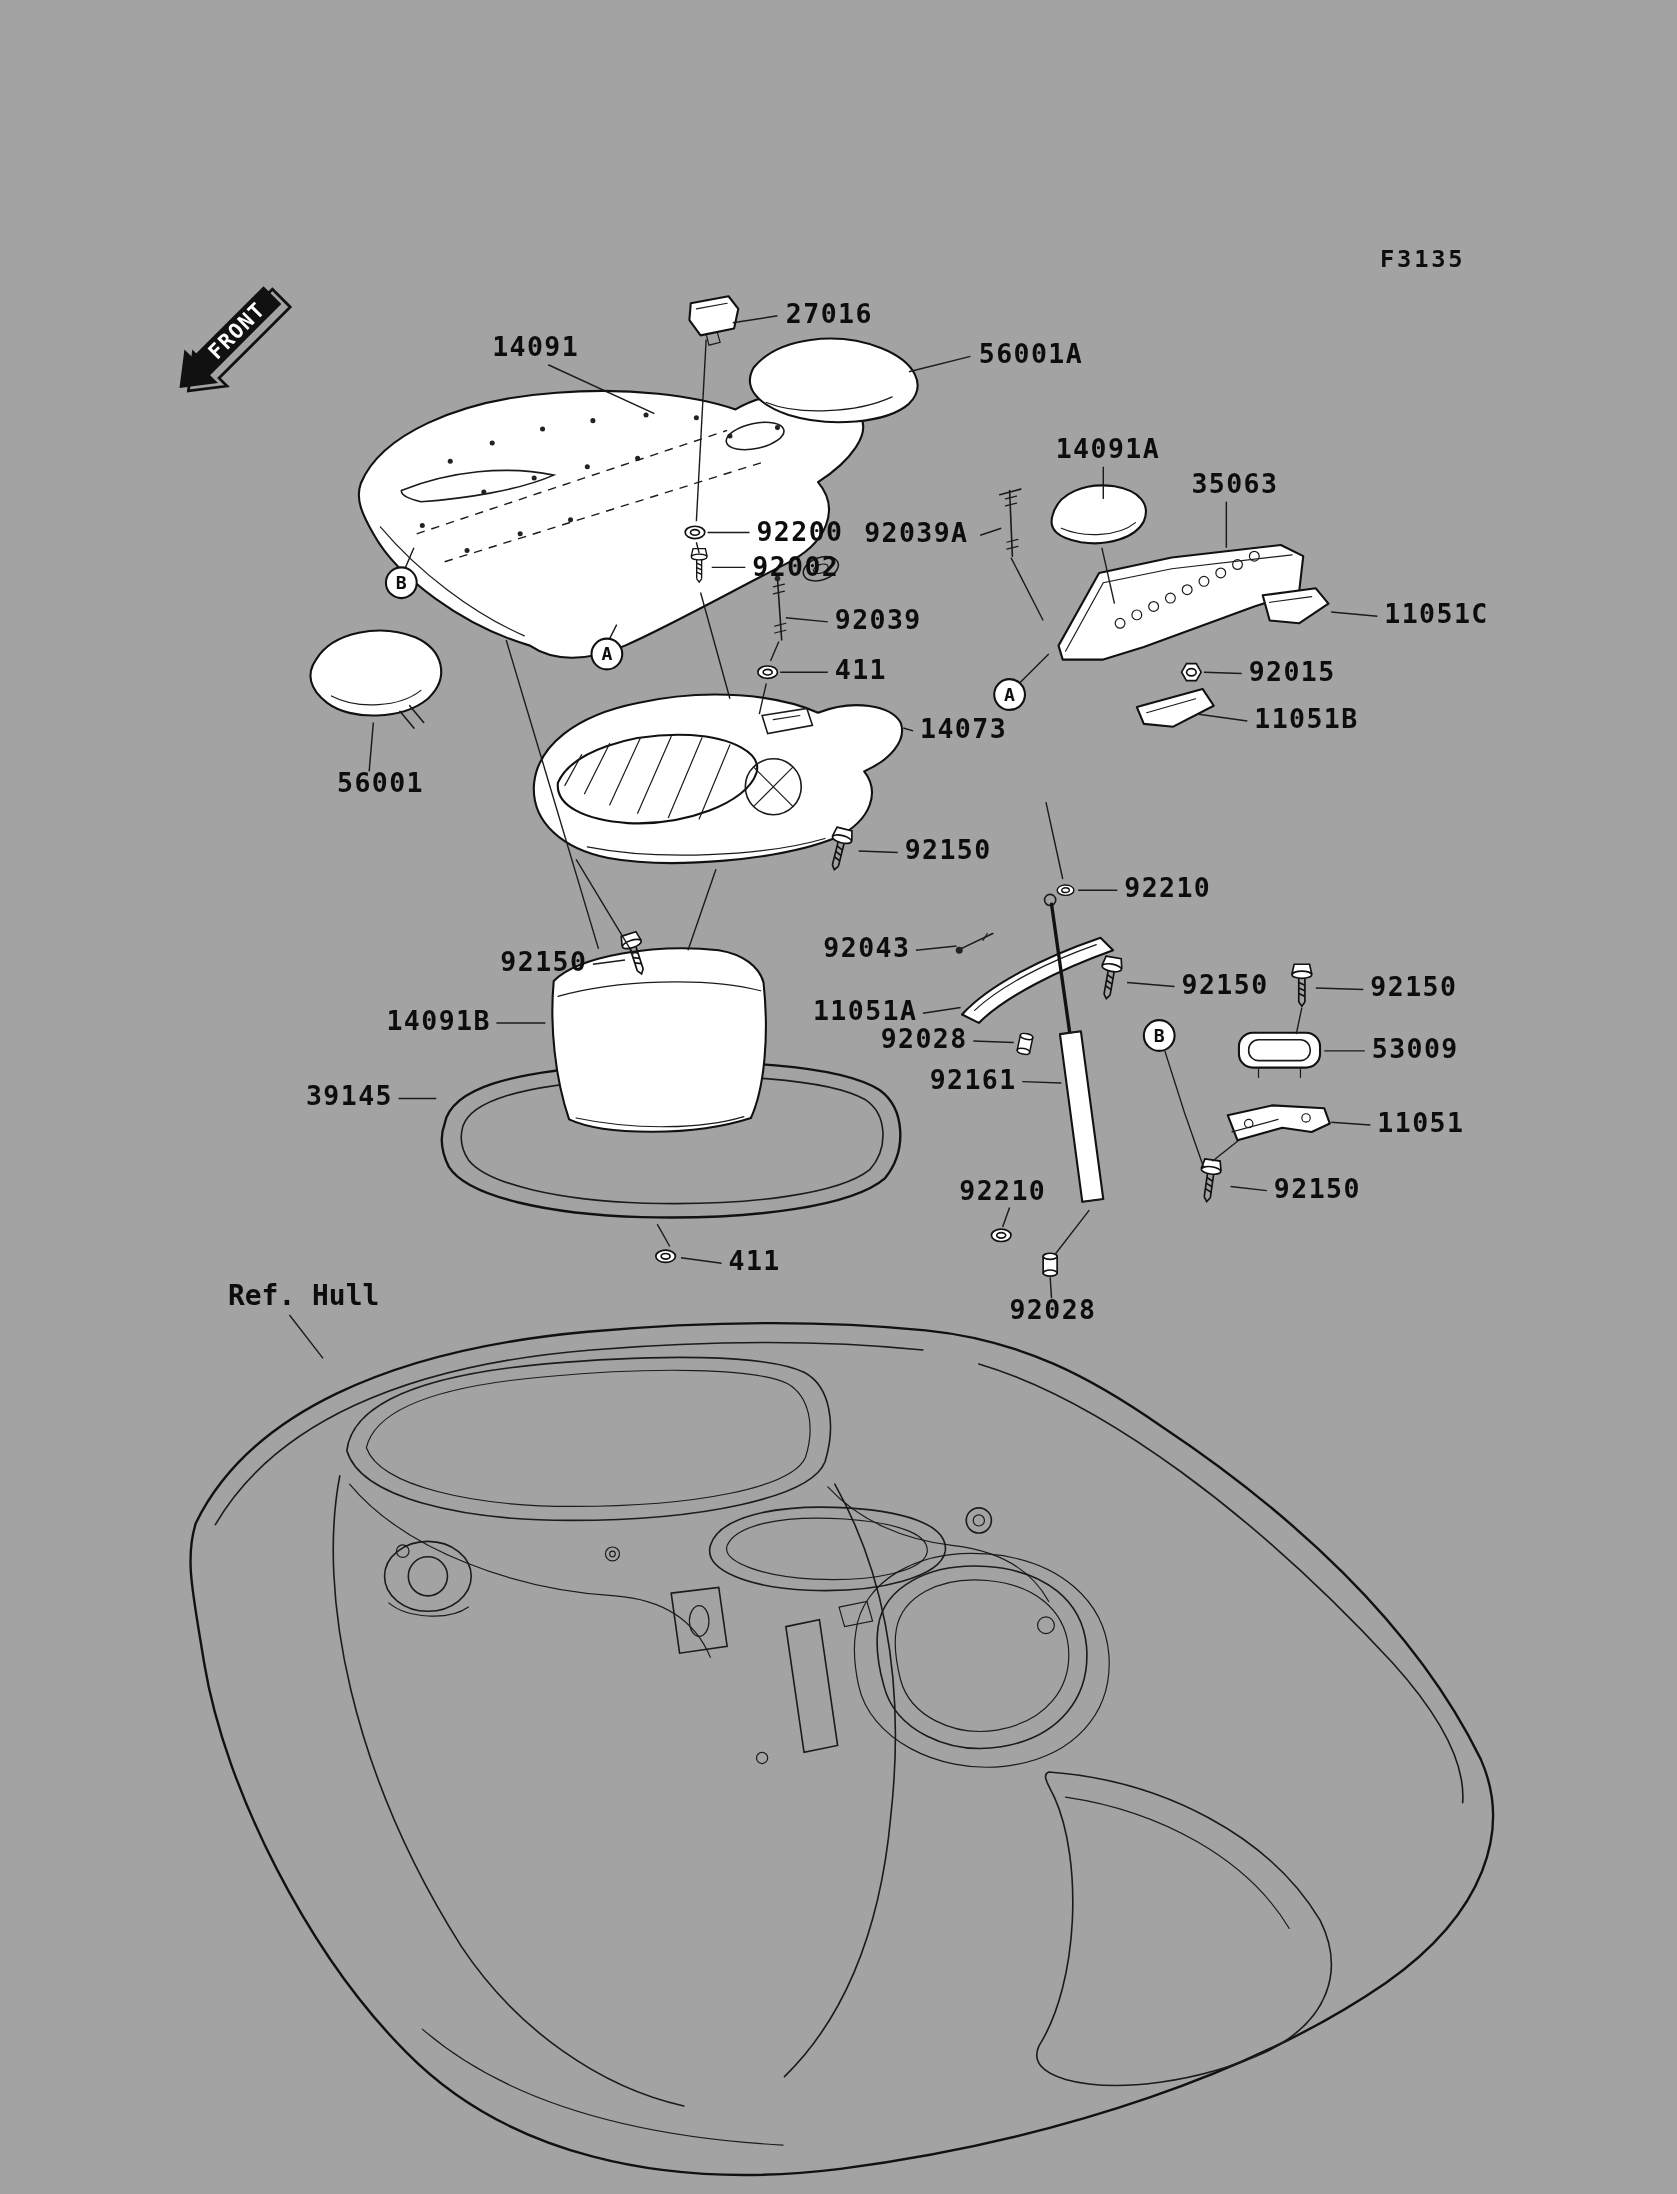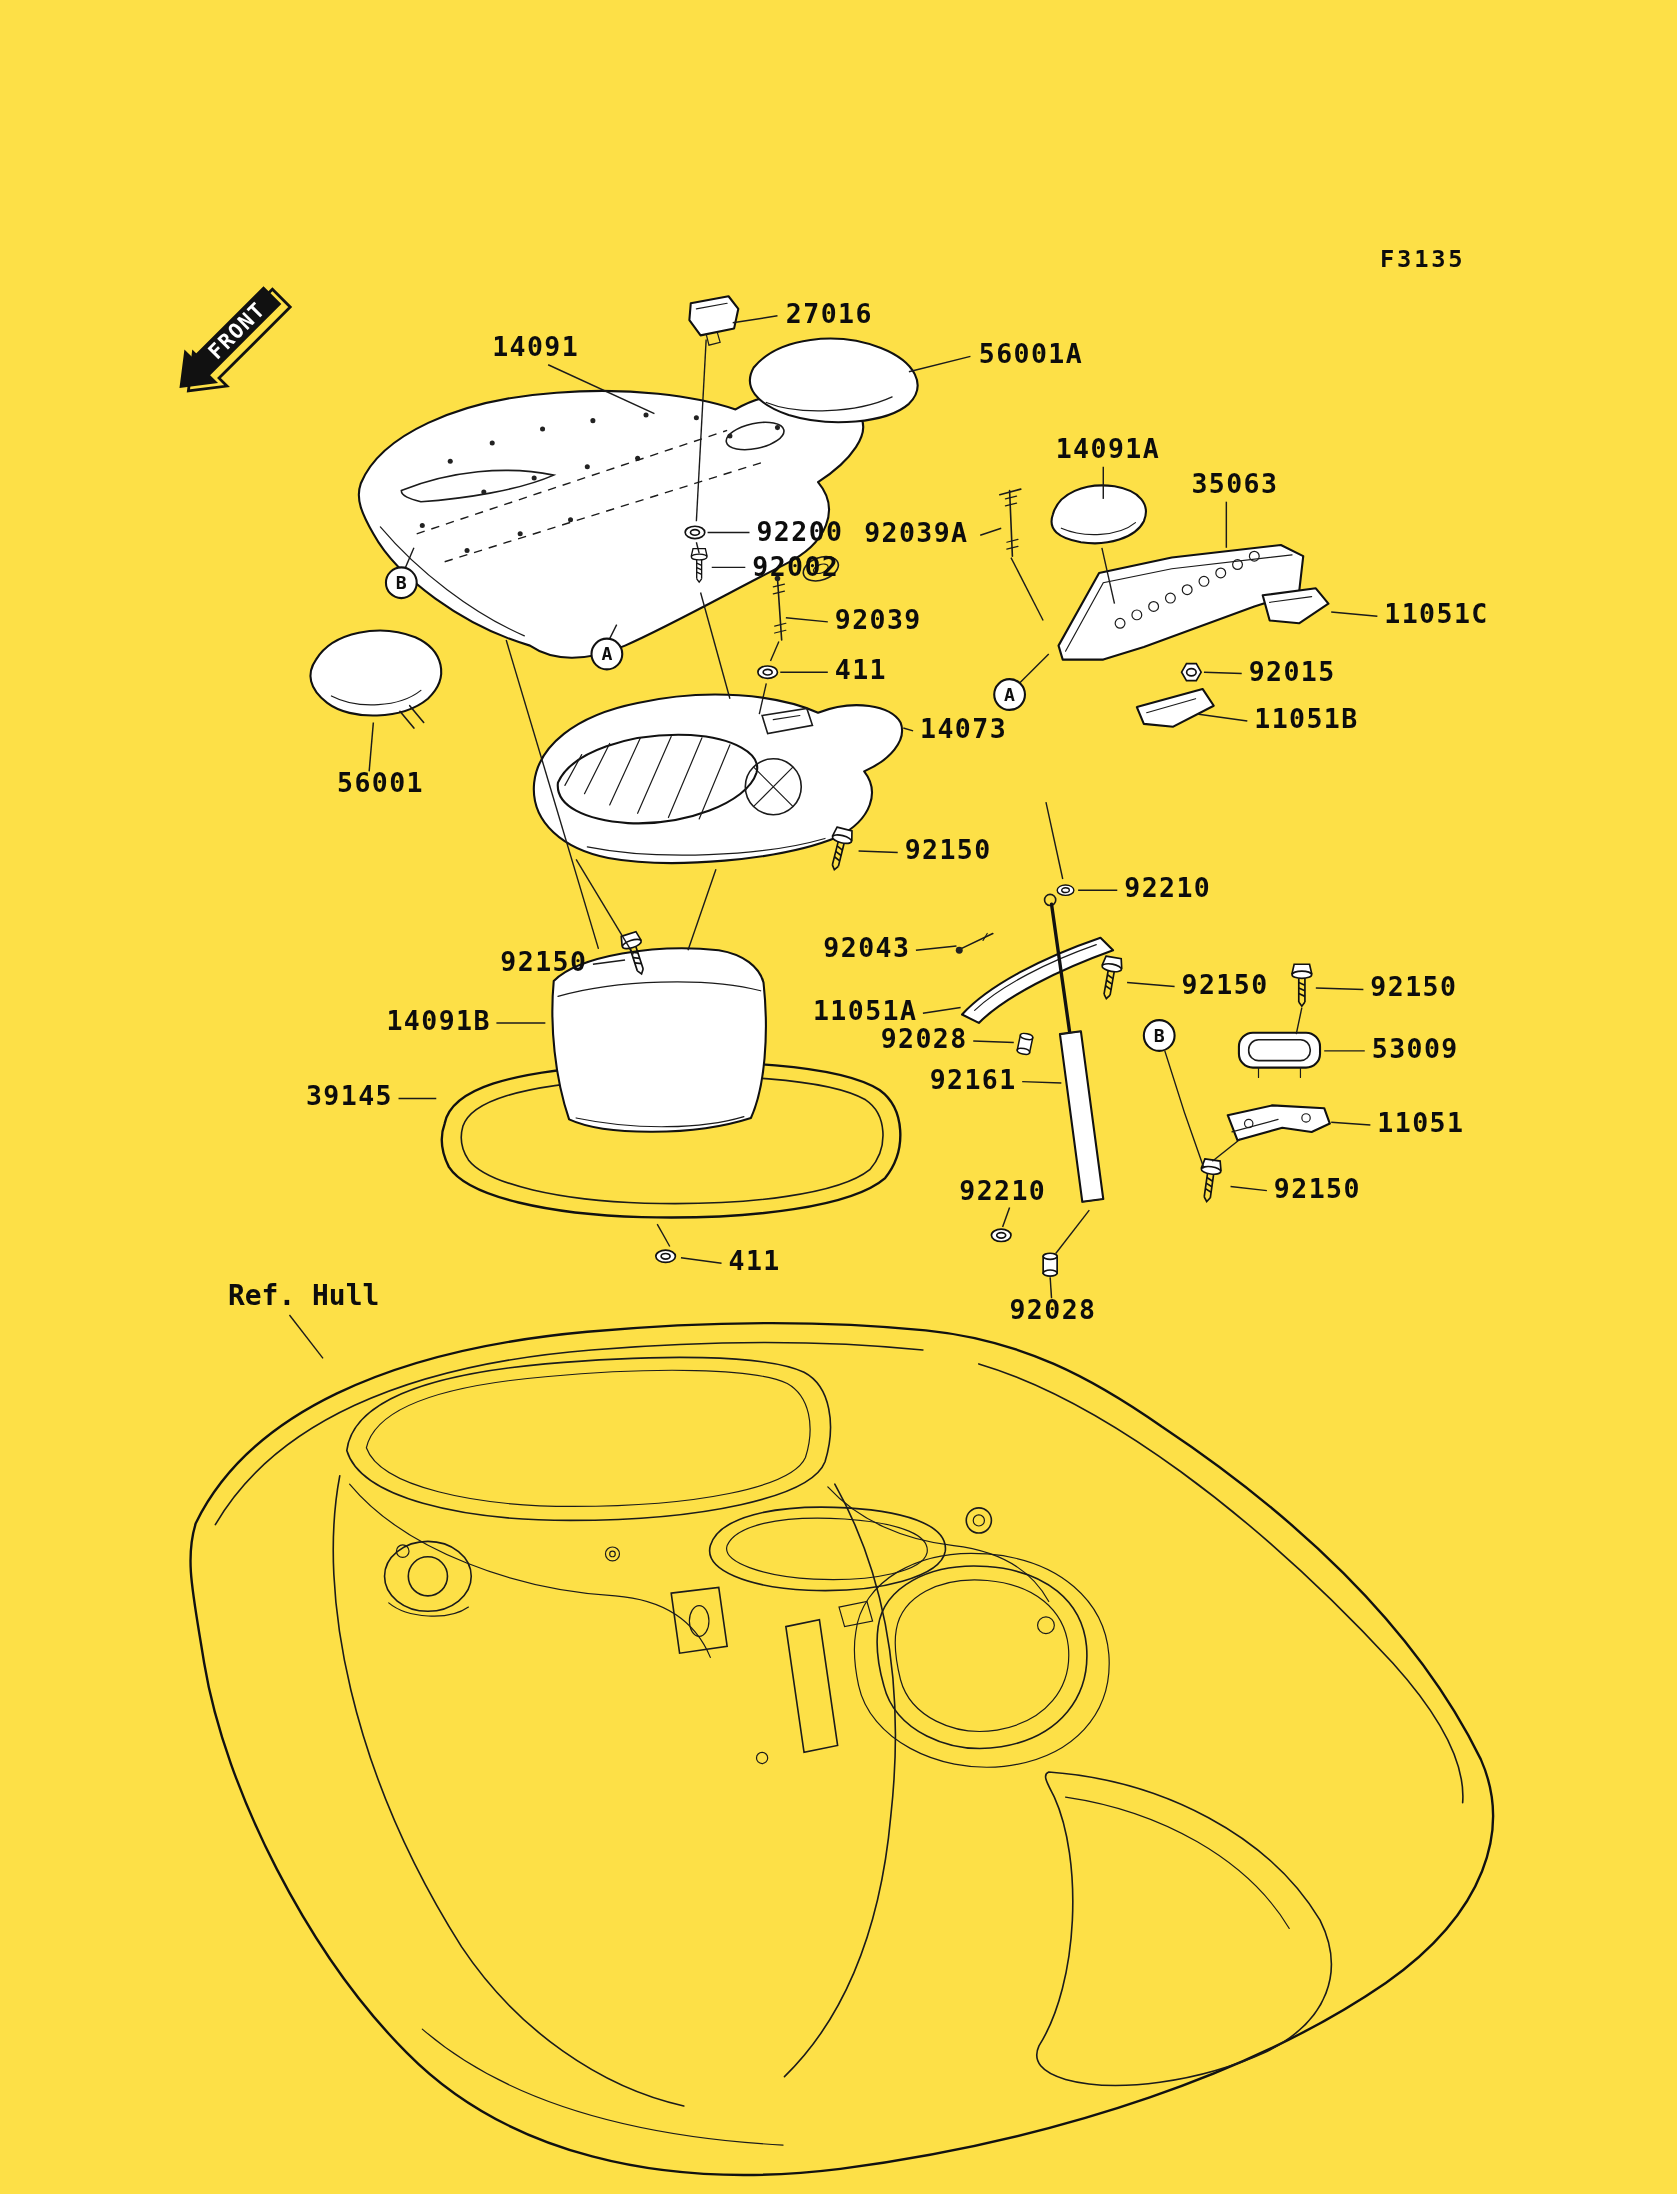--- a/index.html
+++ b/index.html
@@ -1,17 +1,17 @@
 <!DOCTYPE html>
 <html style="font-size:12.2px"><head>
 <meta charset="utf-8">
 <style>
   *{margin:0;padding:0;box-sizing:border-box}
   html,body{background:#ffffff}
-  .page{width:1678px;height:2194px;background:#fde047;position:relative;overflow:hidden}
+  .page{width:1678px;height:2194px;background:#a3a3a3;position:relative;overflow:hidden}
   svg{display:block}
   .part{fill:#ffffff;stroke:#111;stroke-width:1.5;stroke-linejoin:round}
   .outline-nf{fill:none;stroke:#111;stroke-width:1.7;stroke-linejoin:round;stroke-linecap:round}
   .detail{fill:none;stroke:#1b1b1b;stroke-width:1.15;stroke-linecap:round}
   .thin{stroke-width:0.85}
   .rod{fill:none;stroke:#111;stroke-width:2.4;stroke-linecap:round}
   .dot{fill:#222;stroke:none}
   .sym{fill:#ffffff;stroke:#111;stroke-width:1.2}
   .part-label{font-family:"DejaVu Sans Mono",monospace;font-weight:bold;font-size:19px;fill:#0d0d0d;letter-spacing:1px}
   .fig-code{font-family:"DejaVu Sans Mono",monospace;font-weight:bold;font-size:17px;fill:#0d0d0d;letter-spacing:2px}

